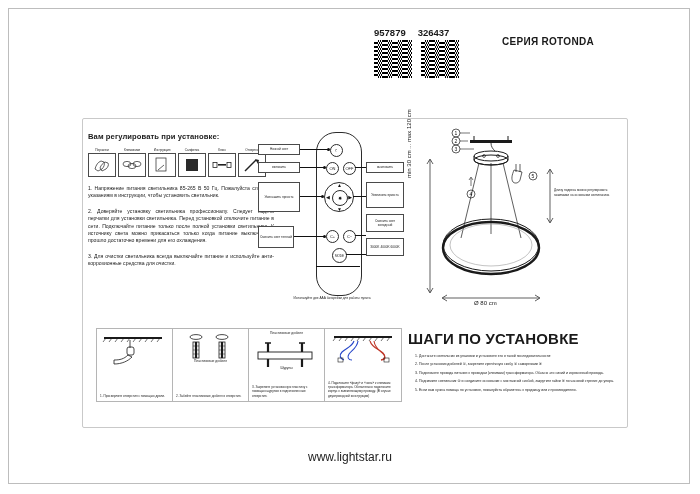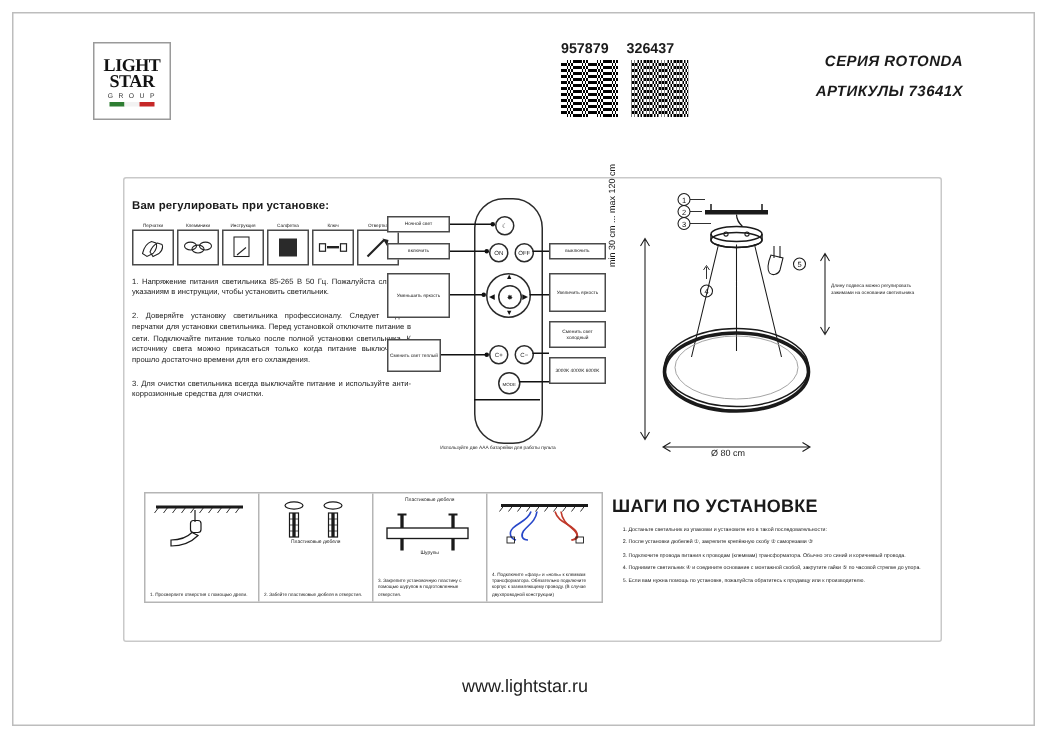--- a/index.html
+++ b/index.html
@@ -27,21 +27,21 @@
         font-size:14.5px;font-weight:bold;line-height:17px;letter-spacing:0.2px;}
 
   .codes{position:absolute;left:312px;top:-1px;width:120px;}
   .codes .nums{display:flex;gap:12px;font-size:9.5px;font-weight:bold;margin-bottom:2px;}
   .codes .qrs{display:flex;gap:9px;}
   .qr{width:38px;height:38px;background:
       repeating-conic-gradient(#000 0 25%, #fff 0 50%) 0 0/4px 4px,
       repeating-linear-gradient(90deg,#000 0 2px,#fff 2px 5px);
       background-blend-mode:difference;}
 
-  .series{position:absolute;left:430px;top:8px;width:150px;text-align:right;font-style:italic;}
+  .series{position:absolute;left:440px;top:8px;width:150px;text-align:left;}
   .series div{font-size:10px;font-weight:bold;letter-spacing:0.3px;}
   .series .s2{margin-top:9px;}
 
   
   .content{position:absolute;left:82px;top:118px;width:546px;height:310px;
         border:1px solid #c9c9c9;box-sizing:border-box;border-radius:2px;}
 
   
   .leftcol{position:absolute;left:88px;top:132px;width:186px;}
   .need-title{font-size:7.6px;font-weight:bold;margin-bottom:6px;letter-spacing:0.1px;}
@@ -88,60 +88,49 @@
         border:1px solid #b5b5b5;box-sizing:border-box;display:flex;}
   .step{flex:1;border-right:1px solid #b5b5b5;position:relative;padding:3px;
         box-sizing:border-box;}
   .step:last-child{border-right:none;}
   .step .stxt{position:absolute;left:3px;bottom:3px;right:3px;font-size:3.1px;
         line-height:4.3px;}
   .step .cap{position:absolute;left:0;right:0;text-align:center;font-size:3.3px;}
 
   
   .install{position:absolute;left:408px;top:330px;width:218px;}
-  .install h3{margin:0 0 7px 0;font-size:12px;font-weight:bold;letter-spacing:0.2px;}
+  .install h3{margin:0 0 7px 0;font-size:15px;font-weight:bold;letter-spacing:0.2px;}
   .install ol{margin:0;padding-left:11px;}
   .install li{font-size:3.5px;line-height:5.2px;margin-bottom:3.2px;}
 
   
   .footer{position:absolute;left:0;top:450px;width:700px;text-align:center;
         font-size:12px;color:#222;}
 </style>
 </head>
 <body>
 
 <div class="page-border"></div>
 
 <div class="header">
-  <div class="logo">
-    <span class="l1">LIGHT</span>
-    <span class="l2">STAR</span>
-    <span class="l3">G R O U P</span>
-    <span class="flag">
-        <i class="g"></i>
-        <i class="w"></i>
-        <i class="r"></i>
-      </span>
-  </div>
 
 
   <div class="codes">
     <div class="nums">
       <span>957879</span>
       <span>326437</span>
     </div>
     <div class="qrs">
       <span class="qr"></span>
       <span class="qr"></span>
     </div>
   </div>
 
   <div class="series">
     <div class="s1">СЕРИЯ ROTONDA</div>
-    <div class="s2">АРТИКУЛЫ 73641X</div>
   </div>
 </div>
 
 <div class="content"></div>
 
 <div class="leftcol">
   <div class="need-title">Вам регулировать при установке:</div>
 
   <div class="tools">
     <div class="tool">

